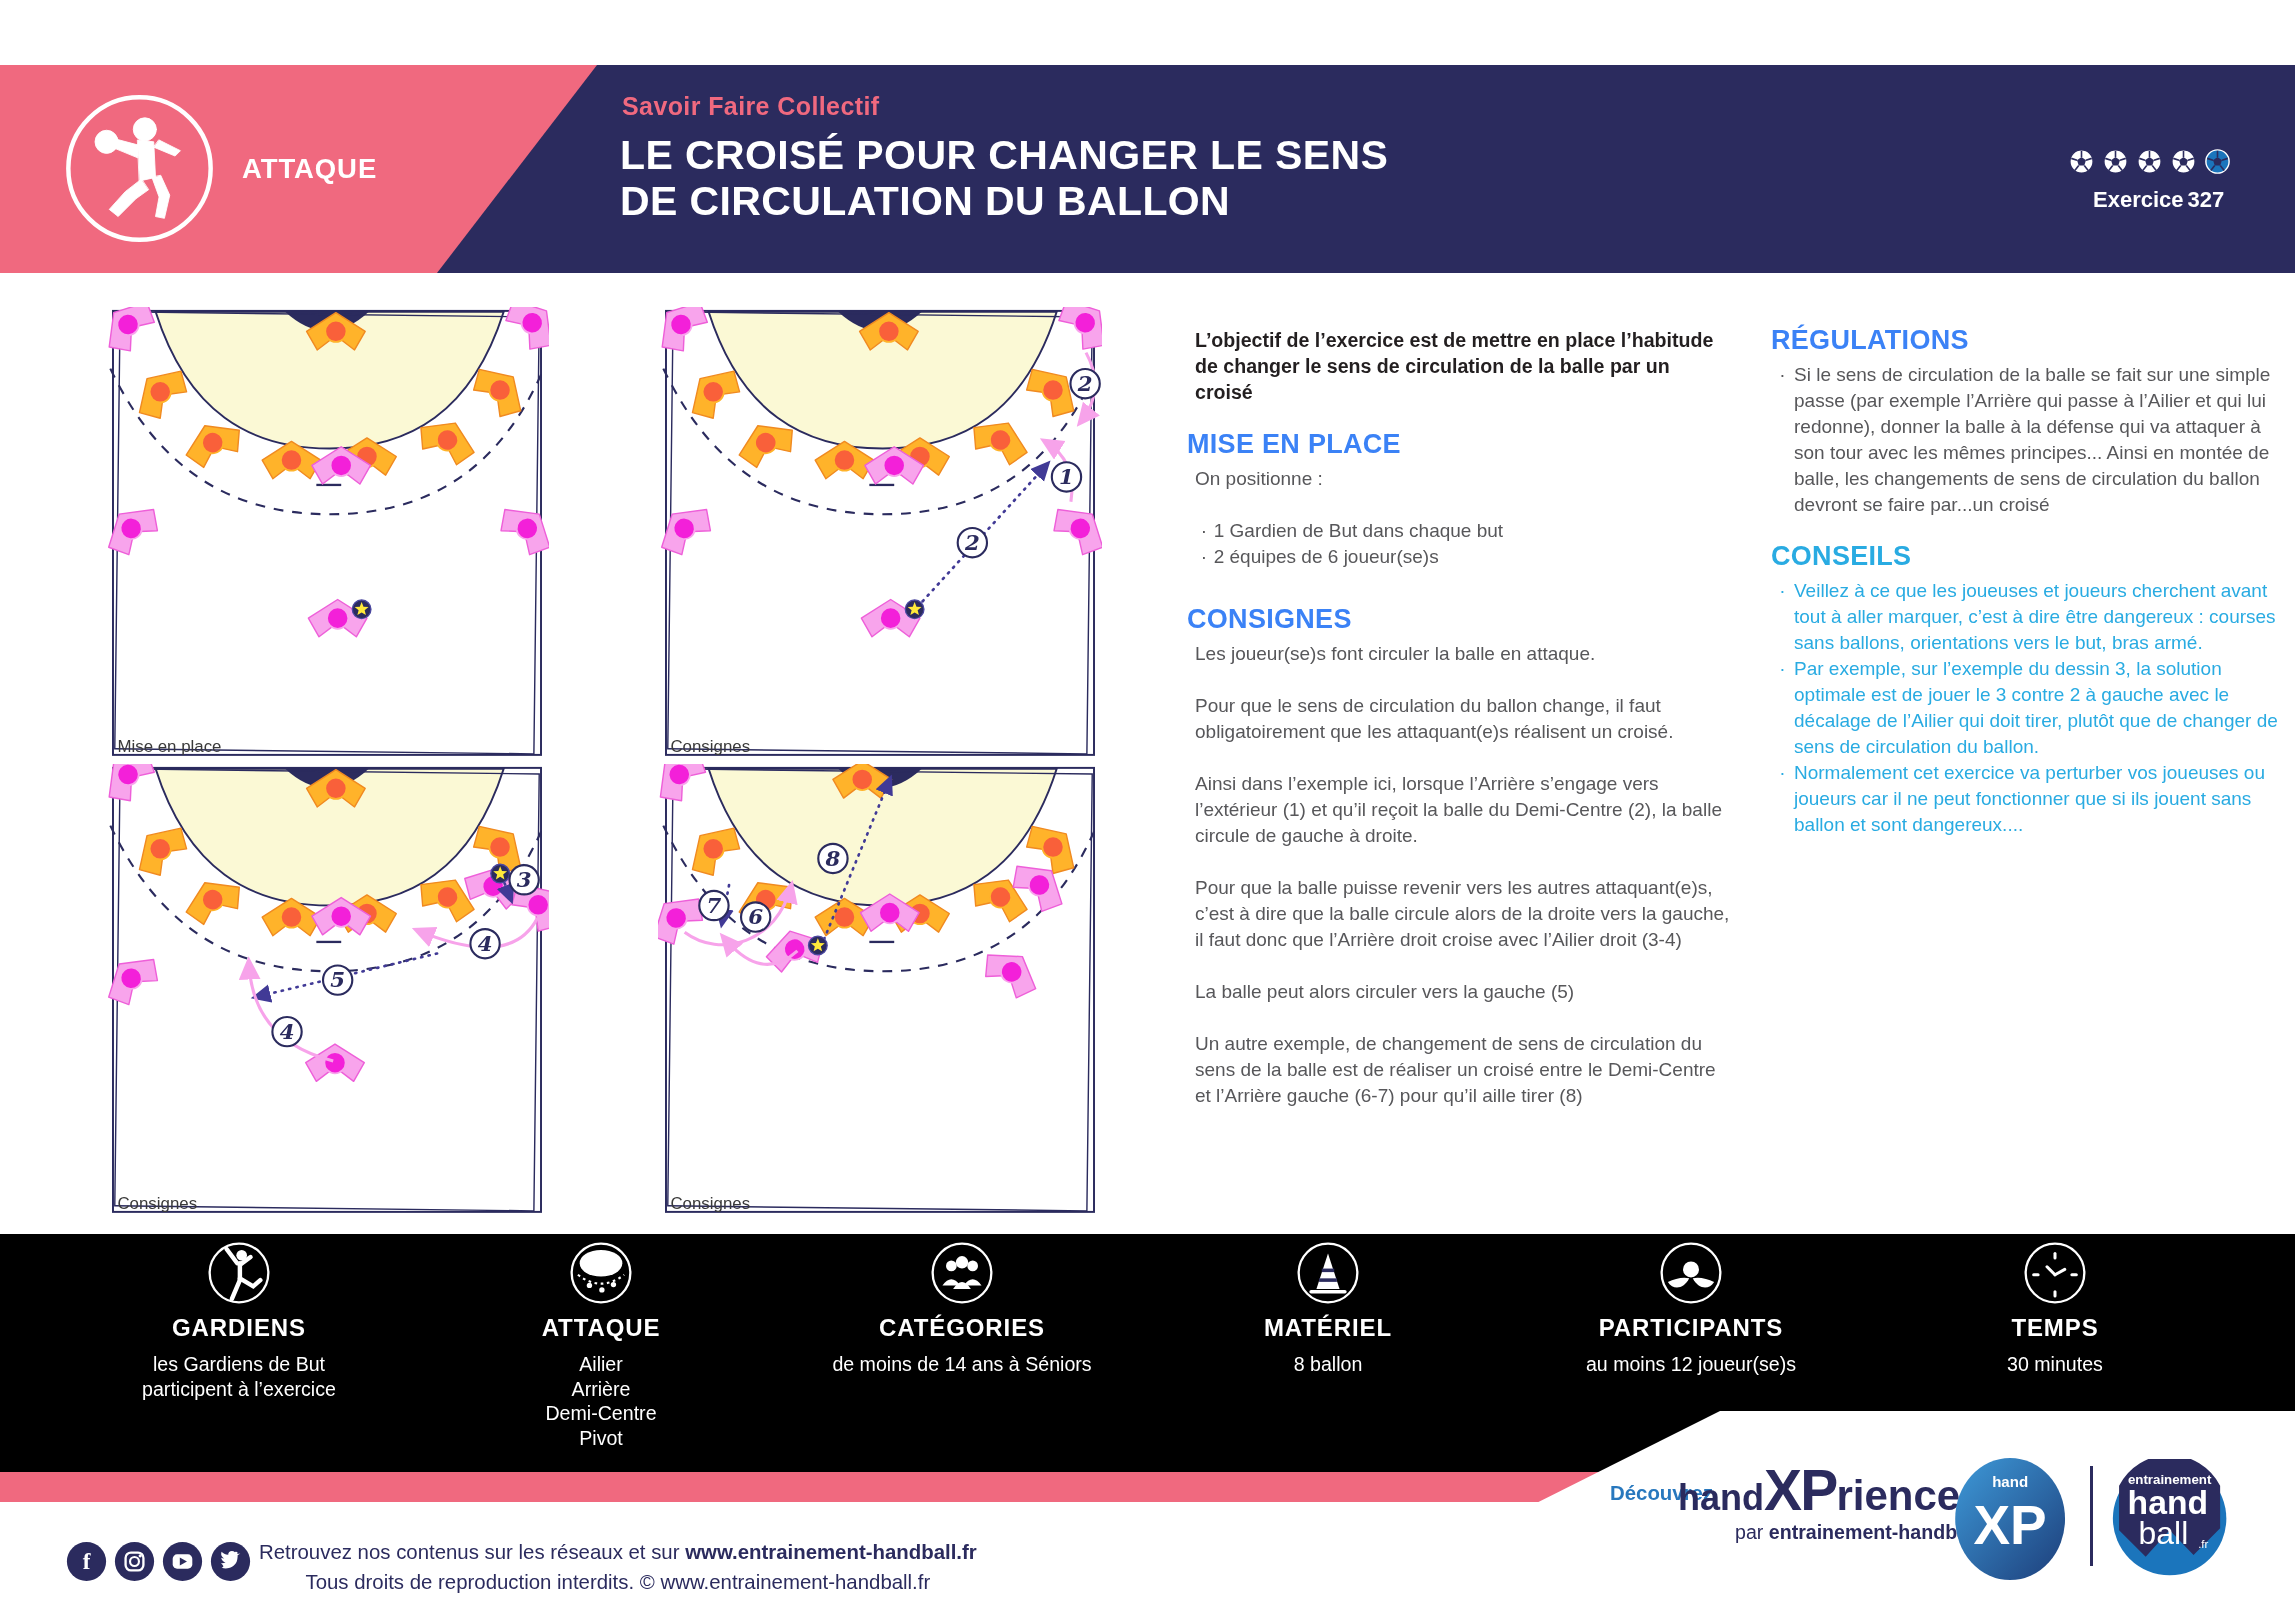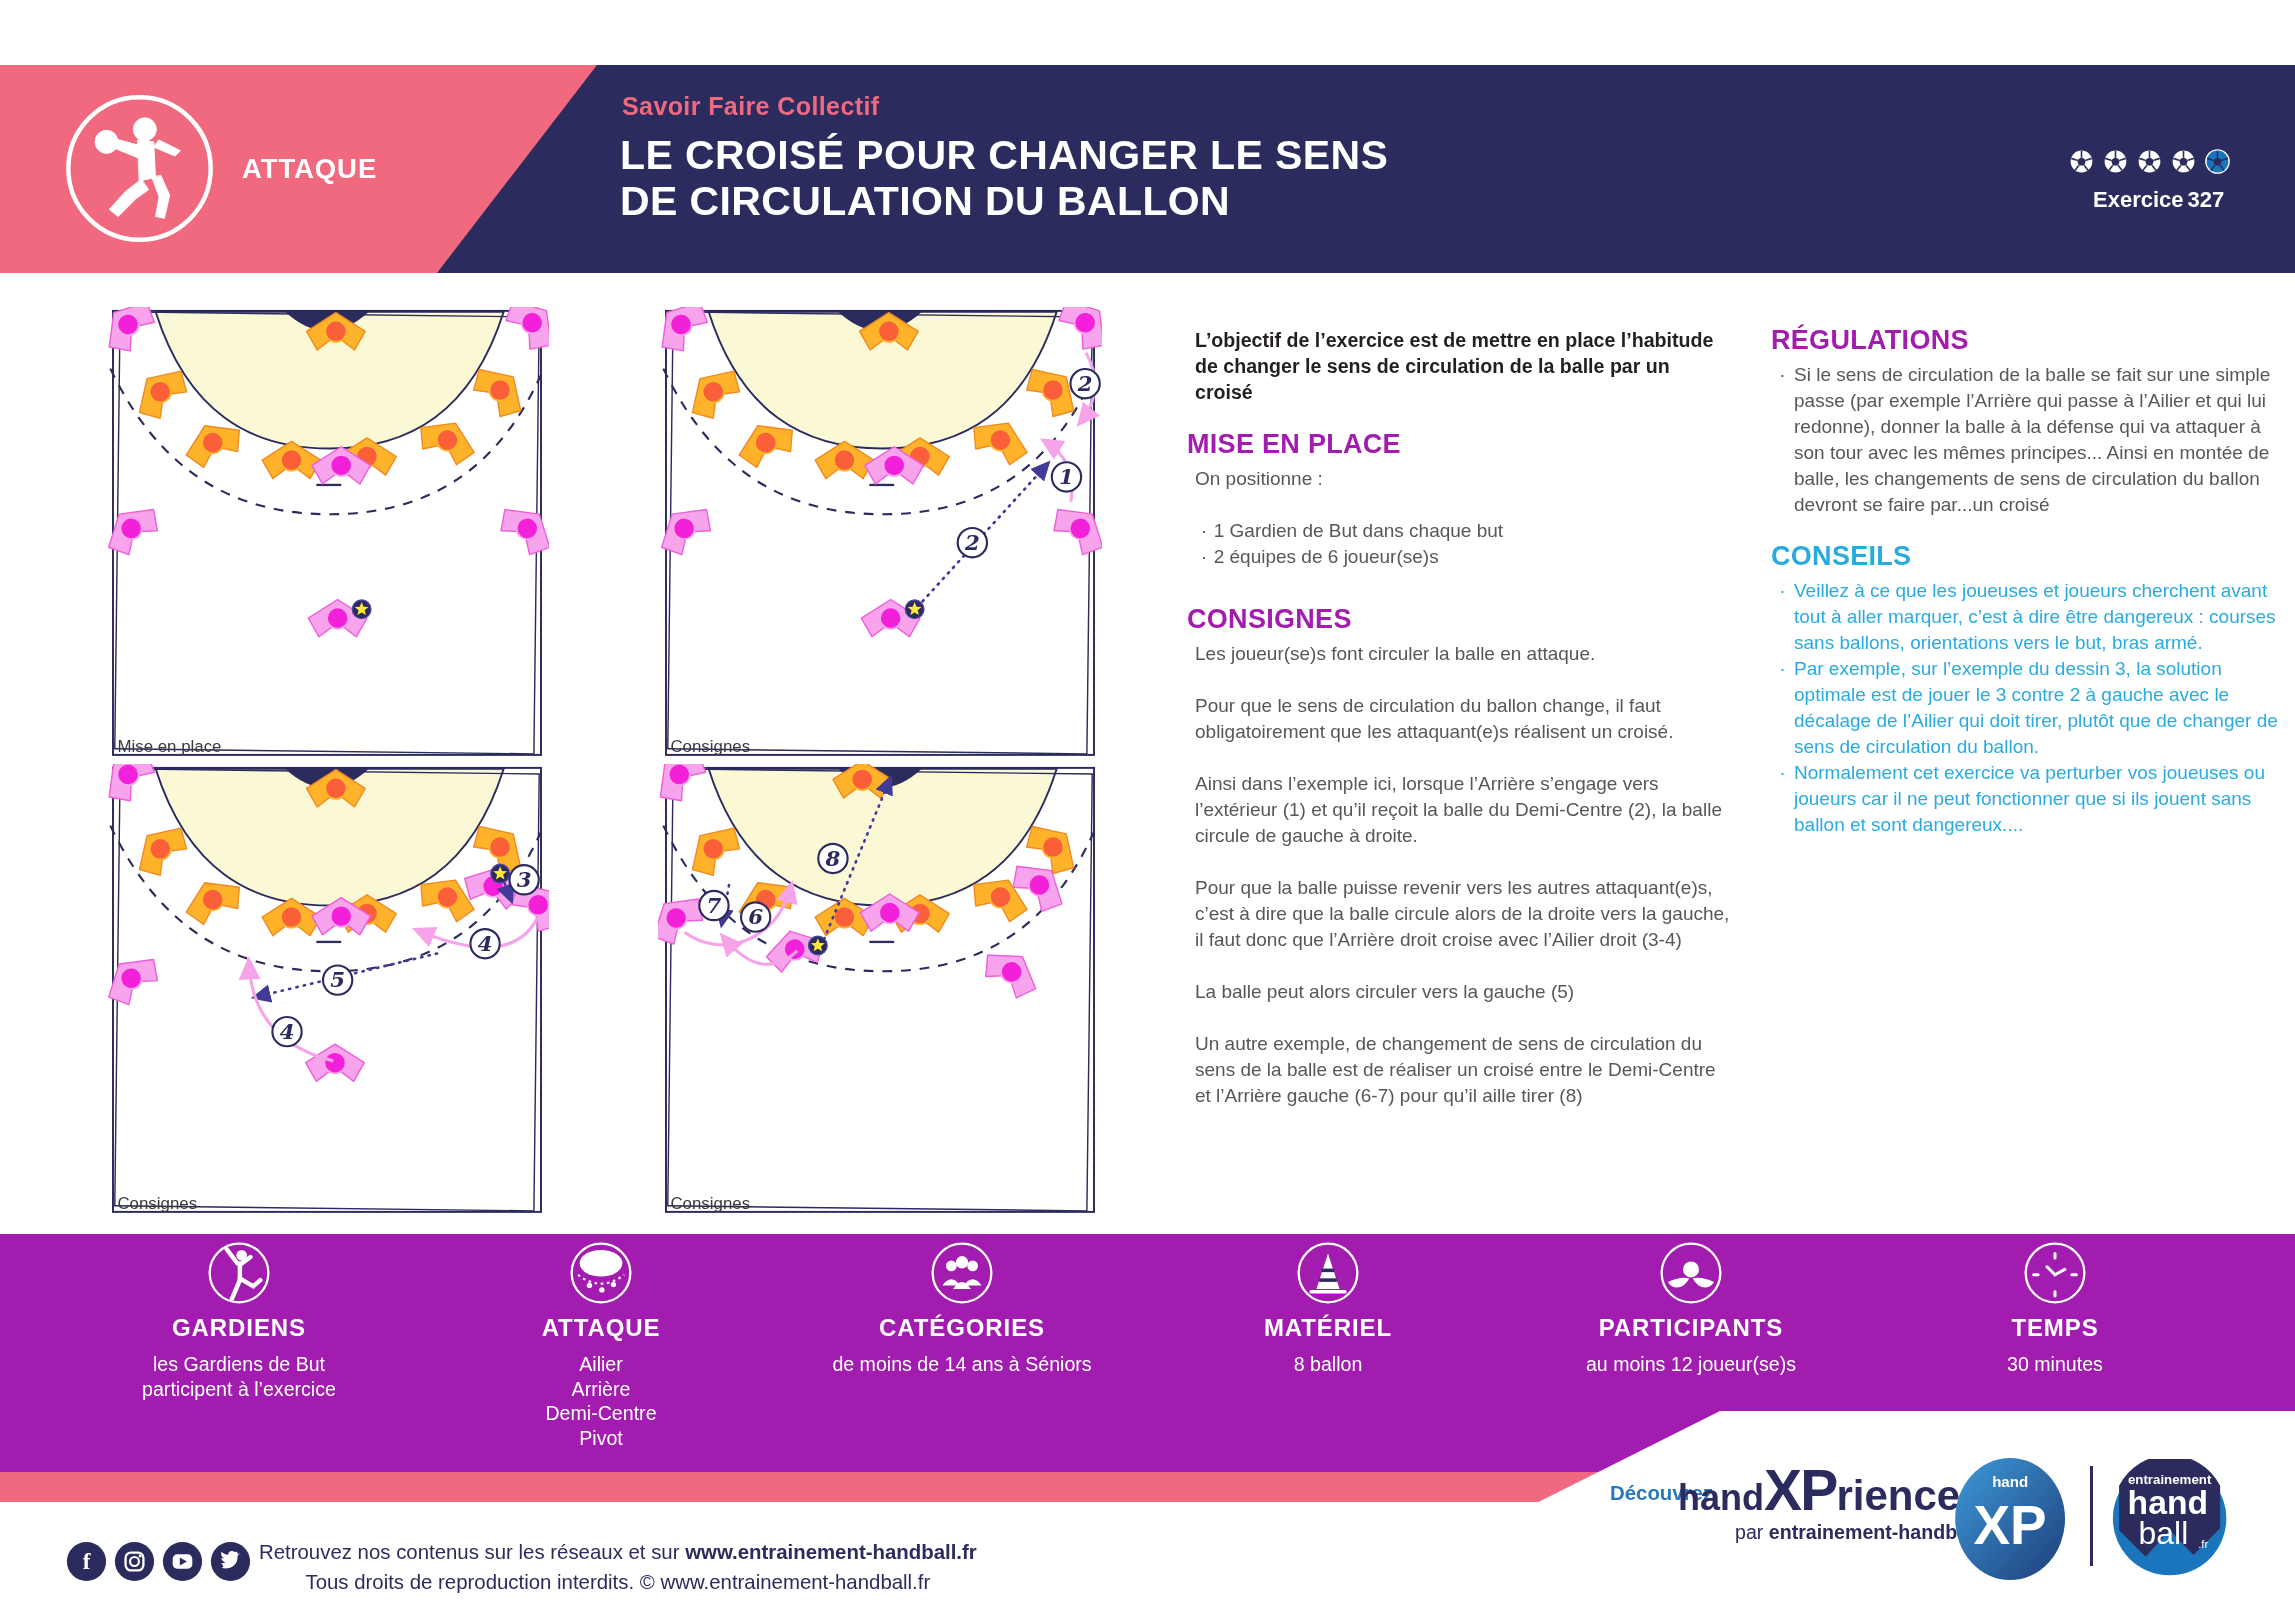--- a/index.html
+++ b/index.html
@@ -17,39 +17,39 @@
   .subtitle{position:absolute;left:622px;top:92px;color:#F0697F;font-size:25px;font-weight:600;letter-spacing:0.4px;}
   .title{position:absolute;left:620px;top:132px;color:#ffffff;font-size:41px;font-weight:800;
          line-height:46px;letter-spacing:0.4px;}
   .difficulty{position:absolute;left:2069px;top:149px;display:flex;gap:9px;}
   .exercise{position:absolute;left:2093px;top:187px;color:#fff;font-weight:bold;font-size:22px;display:flex;gap:4px;}
 
   
   .col-mid{position:absolute;left:1187px;top:327px;width:544px;color:#57575A;font-size:19px;line-height:26px;}
   .col-right{position:absolute;left:1771px;top:327px;width:524px;color:#57575A;font-size:19px;line-height:26px;}
   .objective{color:#231F20;font-weight:bold;margin:0 0 39px 0;font-size:19.6px;line-height:26px;}
-  h2.sec{color:#a21caf;font-size:27px;font-weight:800;margin:0 0 9px 0;letter-spacing:0.3px;}
+  h2.sec{color:#3b82f6;font-size:27px;font-weight:800;margin:0 0 9px 0;letter-spacing:0.3px;}
   h2.sec.blue{color:#29ABE2;}
   .col-mid p{margin:0 0 26px 8px;}
   .mise-intro{margin:0;}
   .blist{margin:0;}
   .brow{display:flex;}
   .brow .dot{width:23px;flex:0 0 23px;text-align:center;}
   .brow .btxt{flex:1;}
   .blist.indent .brow .dot{width:19.6px;flex:0 0 19.6px;}
   .blist.indent .brow{padding-left:7.1px;}
   .conseils .brow{color:#29ABE2;}
   .gap28{height:25px;}
   .gap40{height:36px;}
 
   
   .diagram{position:absolute;width:444px;height:458px;}
 
   
-  .infobar{position:absolute;left:0;top:1234px;width:2295px;height:238px;background:#a21caf;}
+  .infobar{position:absolute;left:0;top:1234px;width:2295px;height:238px;background:#000000;}
   .info-col{position:absolute;top:0;width:320px;text-align:center;color:#fff;}
   .info-col .ic{display:block;margin:7.1px auto 0 auto;}
   .info-col .ititle{font-size:24px;font-weight:800;letter-spacing:0.9px;margin-top:9px;}
   .info-col .iline{font-size:19.6px;line-height:23px;margin-top:1.8px;}
   .info-col .ilines{margin-top:10.7px;}
 
   .pinkstrip{position:absolute;left:0;top:1472px;width:2295px;height:30px;background:#F0697F;}
   .whitewedge{position:absolute;left:1244px;top:1411px;width:1051px;height:212px;background:#ffffff;
               clip-path:polygon(476px 0,1051px 0,1051px 212px,53px 212px);}
 

